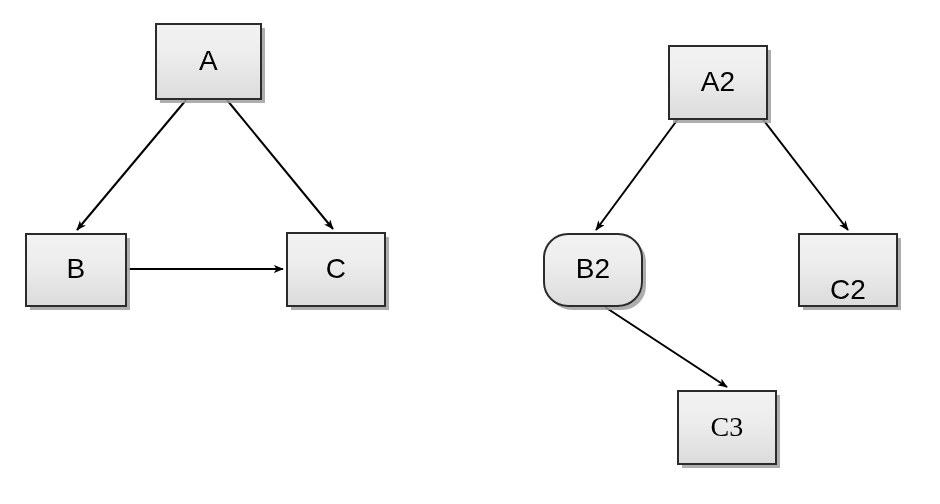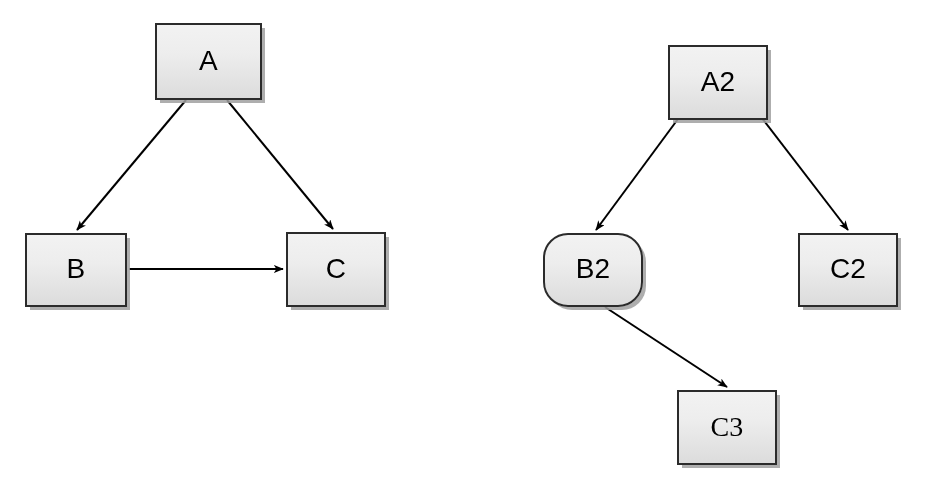--- a/index.html
+++ b/index.html
@@ -78,21 +78,21 @@
       </div>
       <div class="node" style="left: 286px; top: 232px; width: 100px; height: 75px;">
         <span class="node-label">C</span>
       </div>
       <div class="node" style="left: 668px; top: 25px; width: 100px; height: 75px; margin-top: 20px;">
         <span class="node-label">A2</span>
       </div>
       <div class="node" style="left: 543px; top: 233px; width: 100px; height: 74px; border-radius: 25px;">
         <span class="node-label">B2</span>
       </div>
-      <div class="node" style="left: 798px; top: 233px; width: 100px; height: 74px;">
+      <div class="node" style="left: 798px; top: 233px; width: 100px; height: 74px; align-items: flex-end;">
         <span class="node-label">C2</span>
       </div>
       <div class="node" style="left: 677px; top: 390px; width: 100px; height: 75px; font-family: Liberation Serif, serif;">
         <span class="node-label">C3</span>
       </div>
     </div>
 
 </div>
 
 </body></html>

